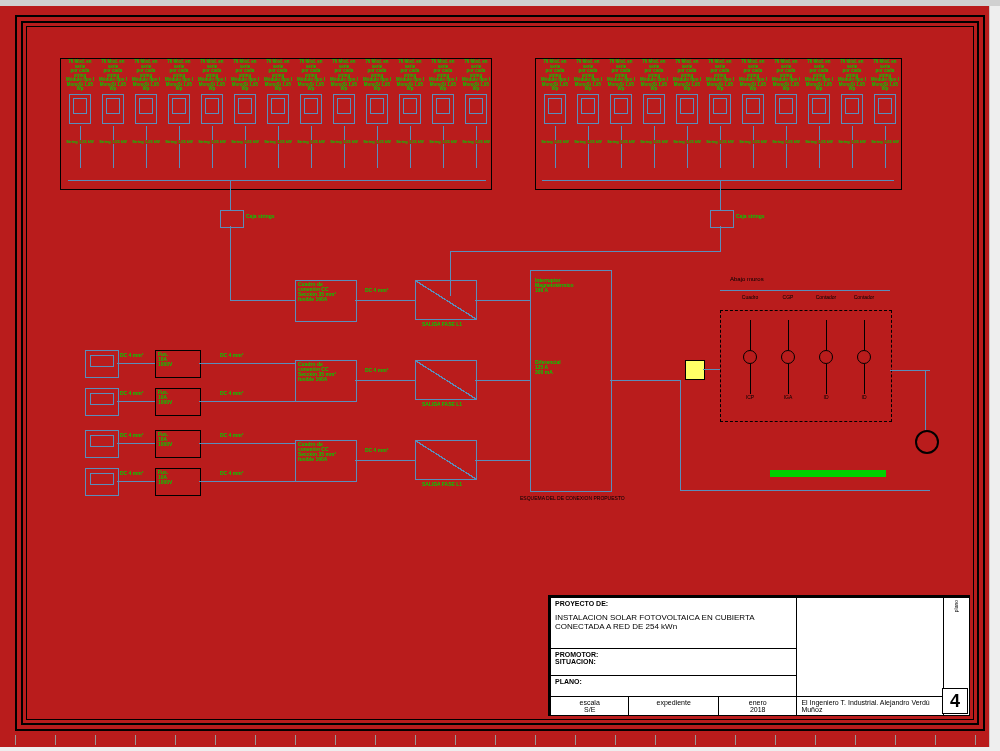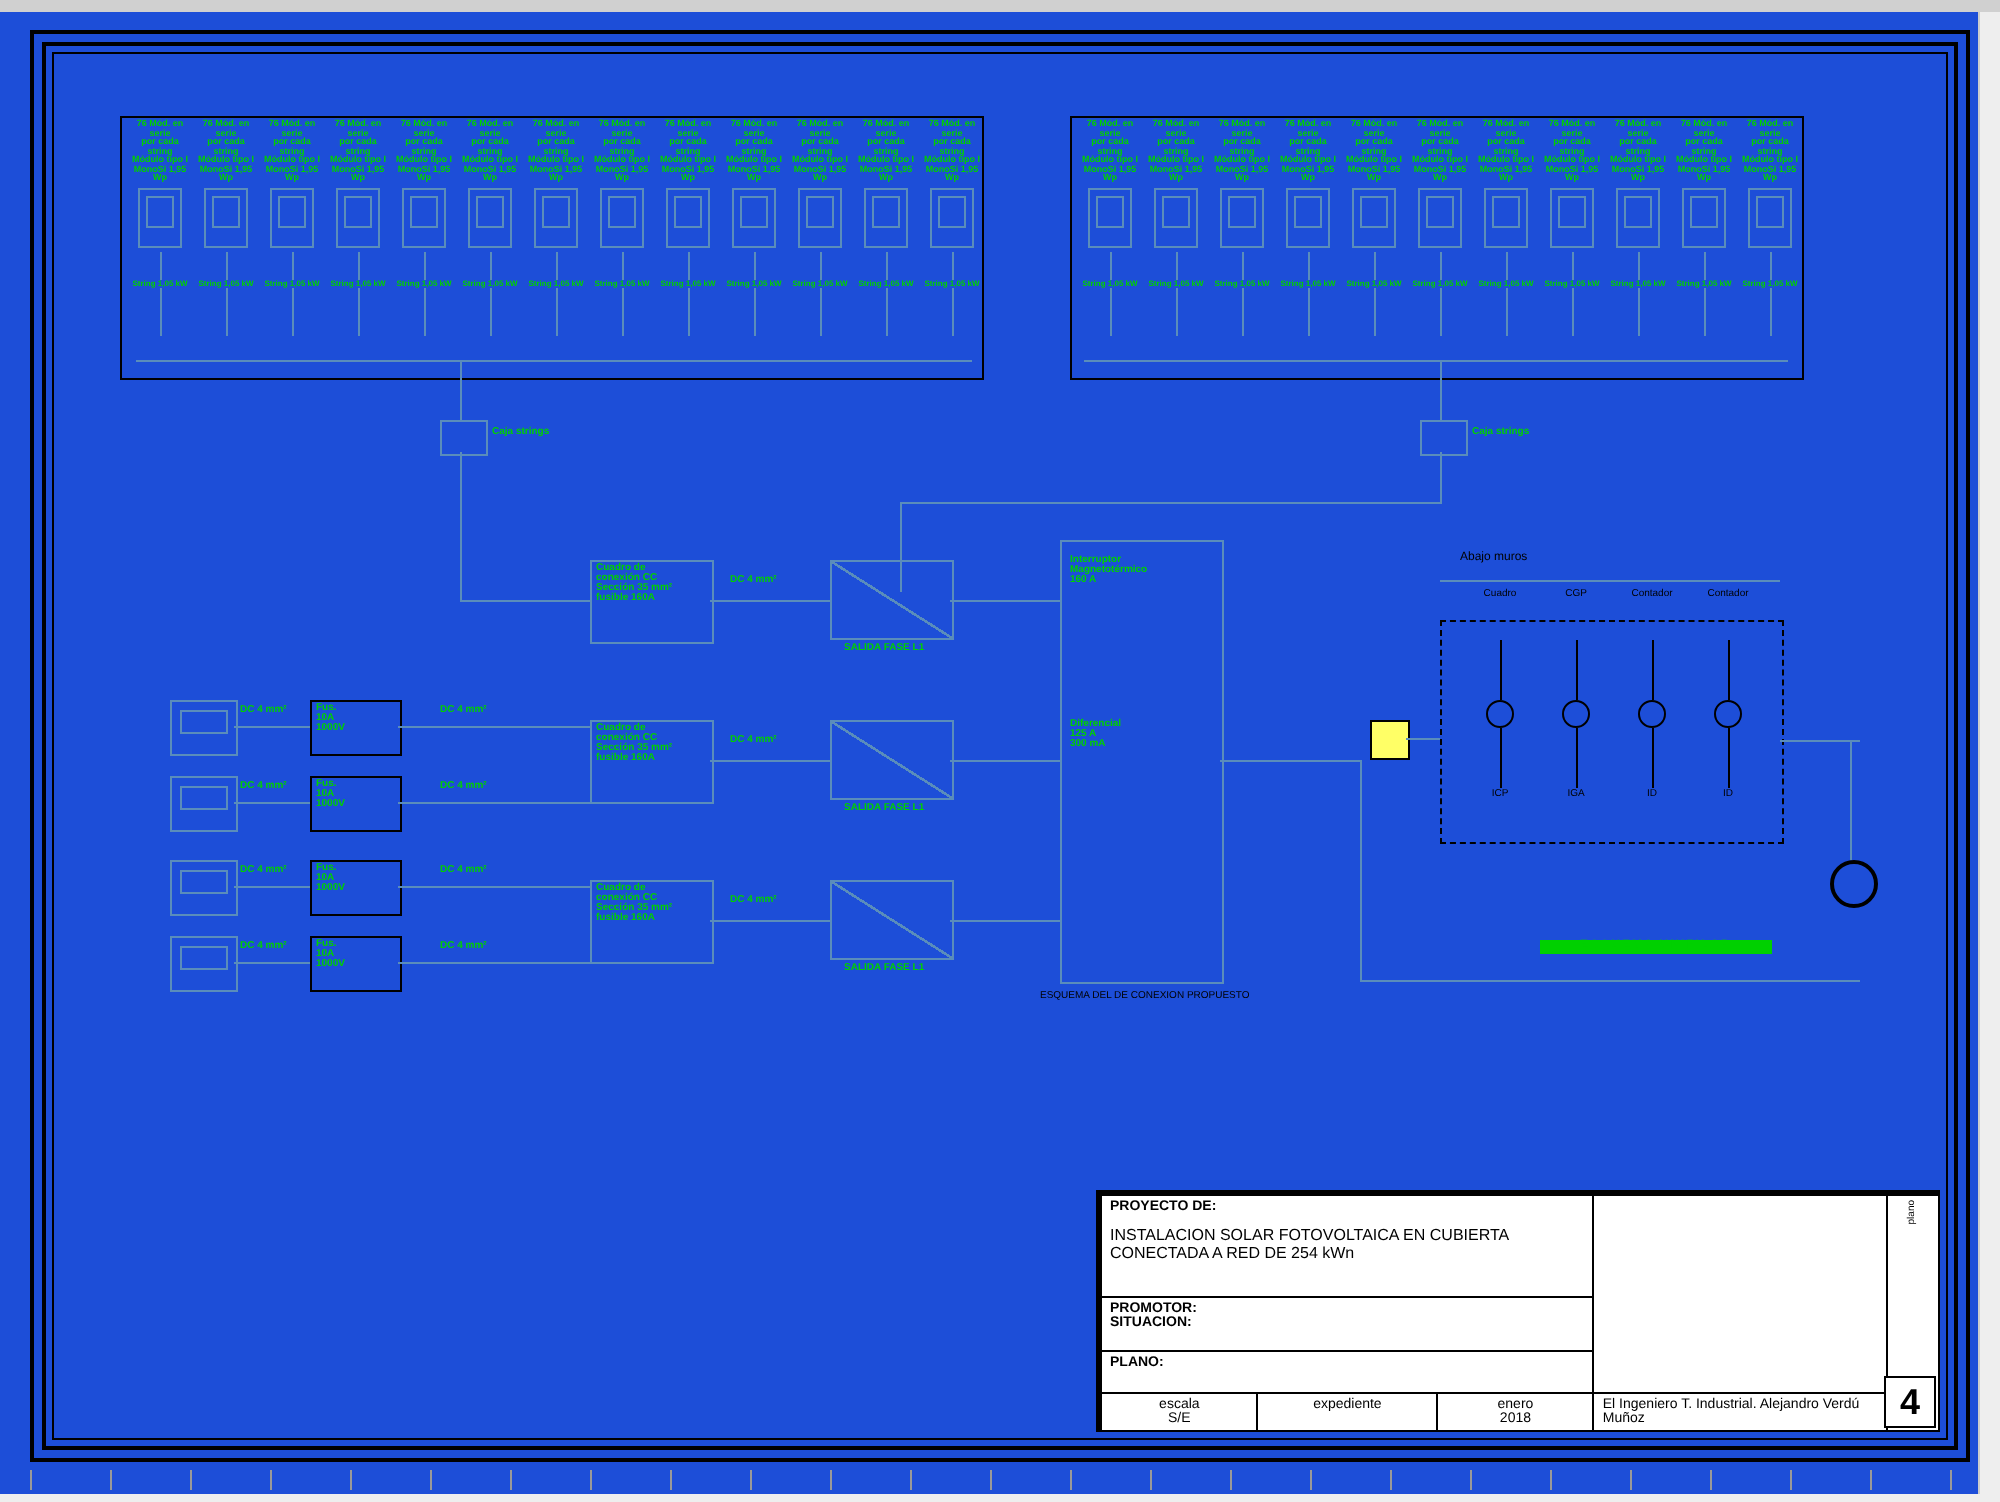--- a/index.html
+++ b/index.html
@@ -1,16 +1,16 @@
 <!DOCTYPE html>
 <html><head>
 <meta charset="utf-8">
 <style>
   body{margin:0;background:#e8e8e8;font-family:Arial,Helvetica,sans-serif;font-size:6px;color:#000}
-  .sheet{position:relative;width:1000px;height:751px;background:#1d4ed8;margin:0 auto}
+  .sheet{position:relative;width:1000px;height:751px;background:#b91c1c;margin:0 auto}
   .outer-border{position:absolute;left:15px;top:15px;right:15px;bottom:20px;border:2px solid #000}
   .outer-border::before{content:"";position:absolute;inset:4px;border:2px solid #000}
   .outer-border::after{content:"";position:absolute;inset:9px;border:1px solid #000}
   .canvas{position:absolute;left:30px;top:30px;right:30px;bottom:35px}
   
   .mod{position:absolute;width:30px}
   .mod .lbl{color:#00d000;font-size:4.5px;line-height:4.5px;font-weight:bold;text-align:center;white-space:pre-line}
   .mod .panel{width:20px;height:28px;border:1px solid #5a8dbb;margin:2px auto;position:relative}
   .mod .panel::after{content:"";position:absolute;left:3px;top:3px;right:3px;height:14px;border:1px solid #5a8dbb}
   .mod .leg{width:1px;height:14px;background:#5a8dbb;margin:0 auto}

